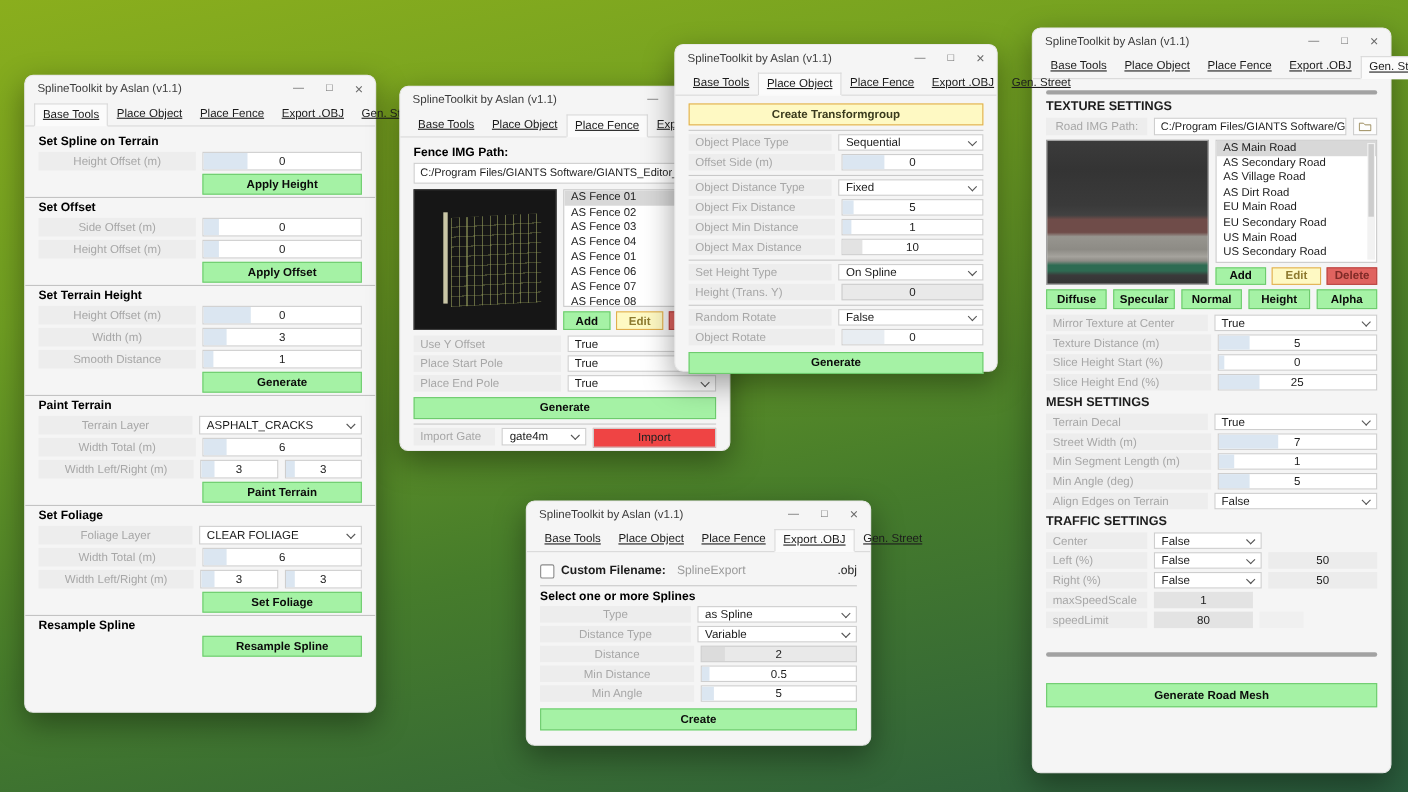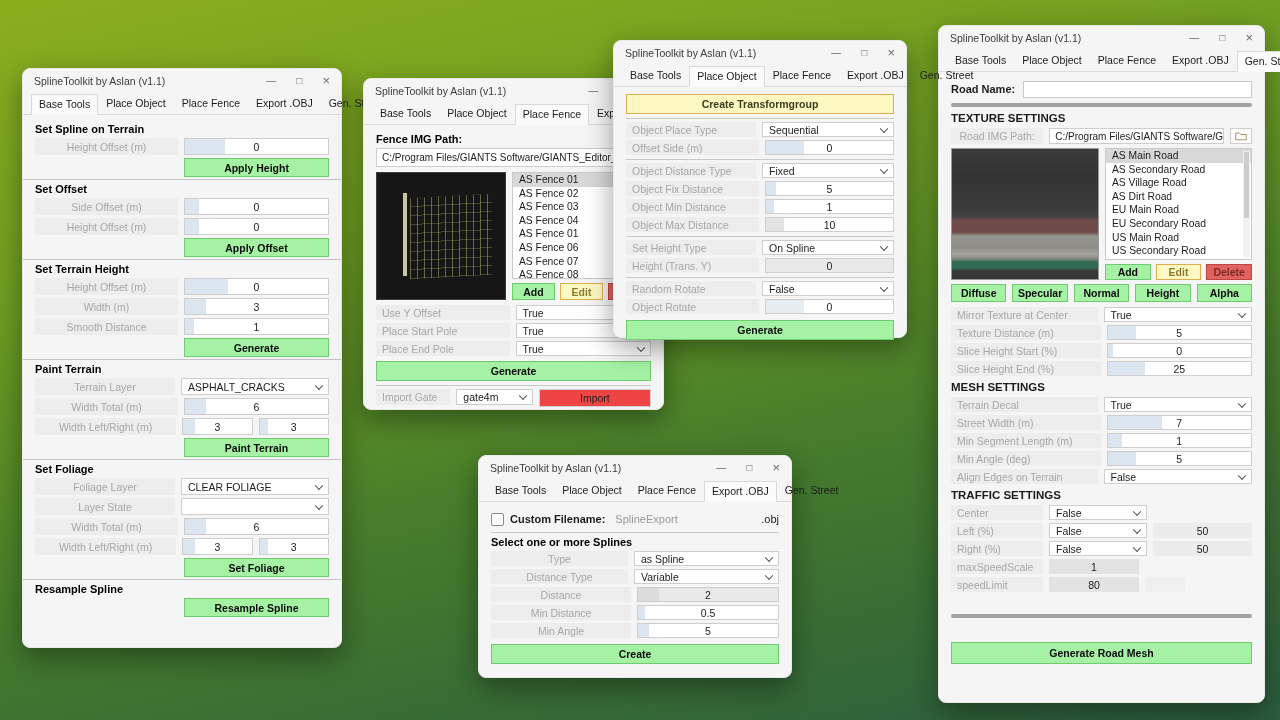--- a/index.html
+++ b/index.html
@@ -9,21 +9,21 @@
   .stage{position:relative;width:1280px;height:720px;}
 
   .win{position:absolute;background:#f5f5f5;border:1px solid #e9e9e9;border-radius:8px;
        box-shadow:0 10px 28px rgba(0,0,0,.38);color:#1c1c1c;font-size:11px;}
   .tbar{height:24px;display:flex;align-items:center;justify-content:space-between;padding:0 11px 0 11px;}
   .ttl{font-size:10.5px;color:#3c3c3c;}
   .tctl{display:flex;gap:20px;align-items:center;color:#6a6a6a;}
   .tctl span{font-size:10px;line-height:10px;cursor:default;}
   .tctl .clos{font-size:13px;}
   .tabs{display:flex;align-items:flex-end;padding:0 8px;border-bottom:1px solid #d9d9d9;height:21px;}
-  .tab{padding:3px 7px 4px 7px;font-size:10.5px;color:#1c1c1c;border:1px solid transparent;white-space:nowrap;}
+  .tab{padding:3px 7px 4px 7px;font-size:10.5px;color:#1c1c1c;border:1px solid transparent;white-space:nowrap;text-decoration:underline;}
   .tab.active{background:#fbfbfb;border-color:#d9d9d9;border-bottom-color:#fbfbfb;margin-bottom:-1px;}
   .content{padding:5px 12px 6px 12px;}
 
   .sec{font-weight:bold;font-size:11px;color:#000;margin:3px 0 3px 0;white-space:nowrap;}
   .sep{border-top:1px solid #c3c3c3;margin:4px -12px 3px -12px;}
   .sepin{border-top:1px solid #c9c9c9;margin:4px 0 3px 0;}
 
   .row{display:flex;align-items:stretch;gap:6px;height:17px;margin:3px 0;}
   .lbl{flex:1;background:#ededed;color:#a7a7a7;display:flex;align-items:center;justify-content:center;
        font-size:10.5px;white-space:nowrap;overflow:hidden;}
@@ -194,27 +194,20 @@
 
       <div class="sec">Set Foliage</div>
       <div class="row">
         <div class="lbl">Foliage Layer</div>
         <div class="ctl dd">
             <span class="val">CLEAR FOLIAGE</span>
             <span class="chev"></span>
           </div>
       </div>
       <div class="row">
-        <div class="lbl">Layer State</div>
-        <div class="ctl dd">
-            <span class="val"></span>
-            <span class="chev"></span>
-          </div>
-      </div>
-      <div class="row">
         <div class="lbl">Width Total (m)</div>
         <div class="ctl">
             <span class="fill" style="width:15%"></span>
             <span class="val">6</span>
           </div>
       </div>
       <div class="row">
         <div class="lbl">Width Left/Right (m)</div>
         <div class="ctl" style="flex:.485">
             <span class="fill" style="width:18%"></span>
@@ -486,24 +479,20 @@
       </span>
     </div>
     <div class="tabs">
       <span class="tab">Base Tools</span>
       <span class="tab">Place Object</span>
       <span class="tab">Place Fence</span>
       <span class="tab">Export .OBJ</span>
       <span class="tab active">Gen. Street</span>
     </div>
     <div class="content">
-      <div style="display:flex;gap:8px;align-items:center;height:18px;margin:3px 0 2px 0">
-        <span class="bold">Road Name:</span>
-        <span class="rn-input" style="height:15px"></span>
-      </div>
       <div class="hbar"></div>
 
       <div class="hdr-big">TEXTURE SETTINGS</div>
       <div class="row" style="height:16px">
         <div class="lbl" style="flex:.55">Road IMG Path:</div>
         <div class="ctl" style="justify-content:flex-start;padding-left:5px">
             <span class="val" style="font-size:10px">C:/Program Files/GIANTS Software/GIANTS</span>
           </div>
         <div class="fold">
           <svg width="12" height="10" viewBox="0 0 16 12">

